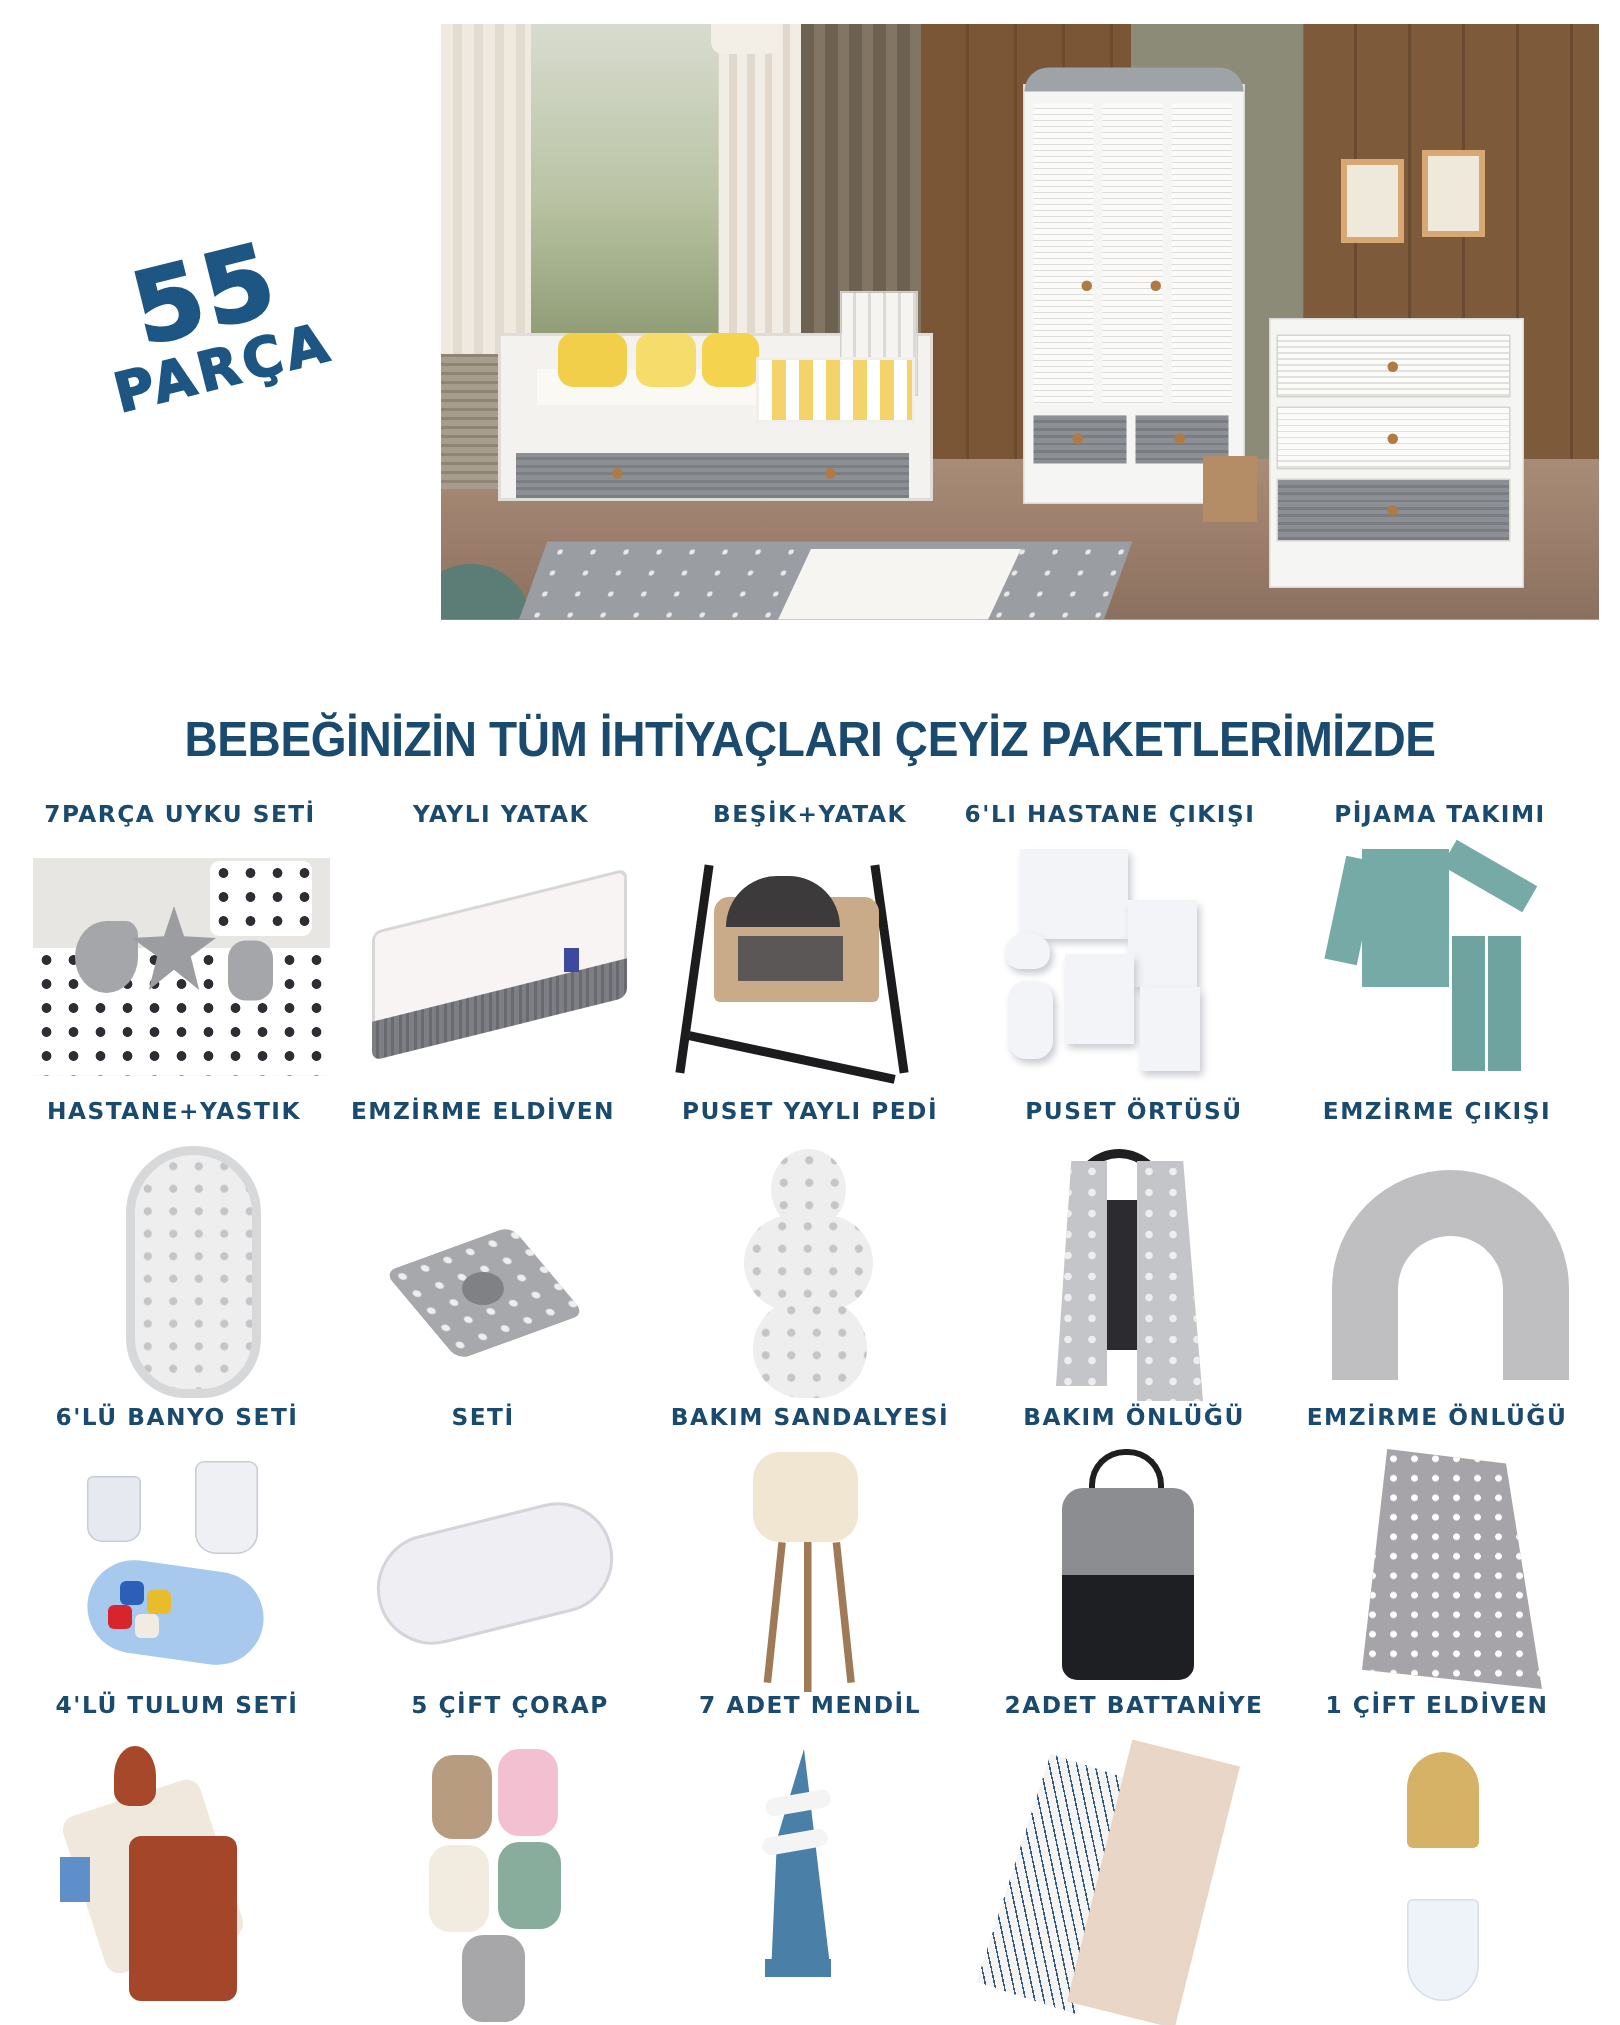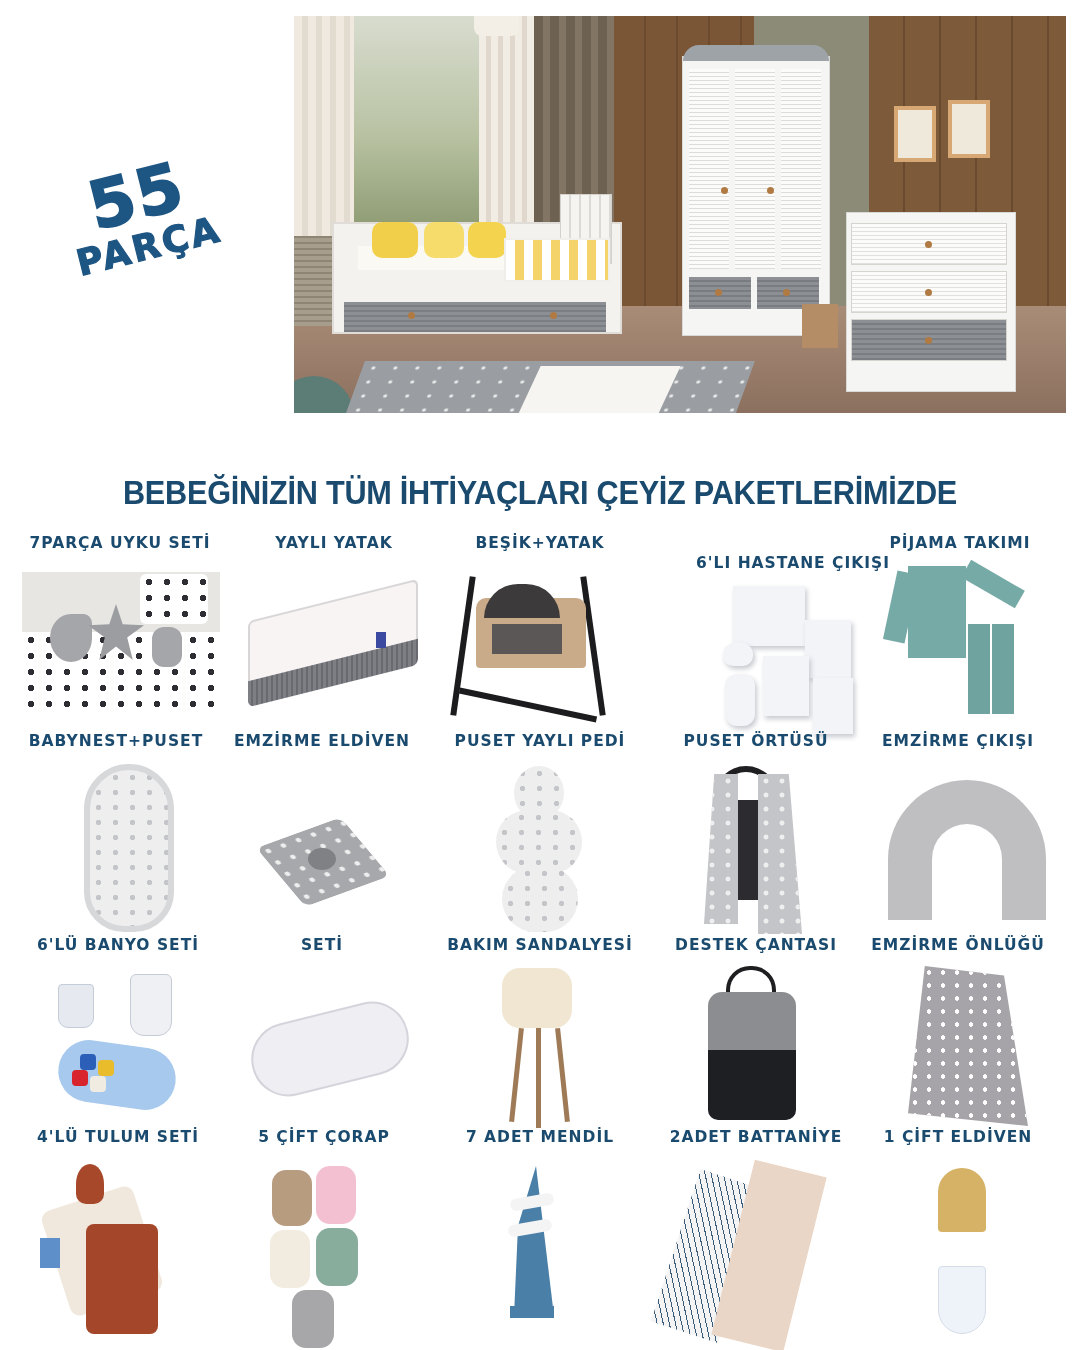--- a/index.html
+++ b/index.html
@@ -166,21 +166,21 @@
       <div class="img" style="height:150px;">
         <div class="shape" style="left:28px;top:14px;width:6px;height:140px;background:#1c1c1e;transform:rotate(8deg);"></div>
         <div class="shape" style="left:158px;top:14px;width:6px;height:140px;background:#1c1c1e;transform:rotate(-8deg);"></div>
         <div class="shape" style="left:26px;top:140px;width:140px;height:6px;background:#1c1c1e;transform:rotate(12deg);"></div>
         <div class="shape" style="left:44px;top:36px;width:110px;height:70px;background:#c9ab8a;border-radius:10px 10px 4px 4px;"></div>
         <div class="shape" style="left:52px;top:22px;width:76px;height:34px;background:#3c3a3a;border-radius:40px 40px 0 0;"></div>
         <div class="shape" style="left:60px;top:62px;width:70px;height:30px;background:#5a5756;"></div>
       </div>
     </div>
 
-    <div class="cell" style="left:685px;margin-top:20px;">
+    <div class="cell" style="left:632px;">
       <span class="label">6'LI HASTANE ÇIKIŞI</span>
       <div class="img" style="height:150px;">
         <div class="shape" style="left:48px;top:4px;width:72px;height:60px;background:#f2f4f8;box-shadow:2px 3px 5px #c8cad0;"></div>
         <div class="shape" style="left:120px;top:38px;width:46px;height:58px;background:#f2f4f8;box-shadow:2px 3px 5px #c8cad0;"></div>
         <div class="shape" style="left:38px;top:60px;width:30px;height:24px;background:#f2f4f8;border-radius:50% 50% 10px 10px;box-shadow:2px 3px 5px #c8cad0;"></div>
         <div class="shape" style="left:78px;top:74px;width:46px;height:60px;background:#f2f4f8;box-shadow:2px 3px 5px #c8cad0;"></div>
         <div class="shape" style="left:40px;top:92px;width:30px;height:52px;background:#f2f4f8;border-radius:12px;box-shadow:2px 3px 5px #c8cad0;"></div>
         <div class="shape" style="left:128px;top:96px;width:40px;height:56px;background:#f2f4f8;box-shadow:2px 3px 5px #c8cad0;"></div>
       </div>
     </div>
@@ -192,21 +192,21 @@
         <div class="shape" style="left:38px;top:10px;width:22px;height:70px;background:#76aaa6;transform:rotate(12deg);"></div>
         <div class="shape" style="left:110px;top:12px;width:62px;height:20px;background:#76aaa6;transform:rotate(30deg);"></div>
         <div class="shape" style="left:116px;top:62px;width:22px;height:90px;background:#6fa3a0;"></div>
         <div class="shape" style="left:140px;top:62px;width:22px;height:90px;background:#6fa3a0;"></div>
       </div>
     </div>
   </div>
 
   <div class="row" style="top:198px;">
     <div class="cell" style="left:8px;">
-      <span class="label">BABYNEST+PUSET</span>
+      <span class="label">HASTANE+YASTIK</span>
       <div class="img" style="height:170px;">
         <div class="shape light-star" style="left:76px;top:4px;width:90px;height:168px;border-radius:45px 45px 40px 40px;border:6px solid #d7d8da;"></div>
       </div>
     </div>
 
     <div class="cell" style="left:214px;">
       <span class="label">EMZİRME ELDİVEN</span>
       <div class="img" style="height:170px;">
         <div class="shape grey-star" style="left:64px;top:66px;width:90px;height:72px;background-color:#a7a8ab;transform:rotate(-20deg) skewX(20deg);border-radius:8px;"></div>
         <div class="shape" style="left:94px;top:88px;width:28px;height:22px;background:#808184;border-radius:50%;"></div>
@@ -265,21 +265,21 @@
       <span class="label">BAKIM SANDALYESİ</span>
       <div class="img" style="height:162px;">
         <div class="shape" style="left:70px;top:4px;width:70px;height:60px;background:#f0e6d2;border-radius:18px;"></div>
         <div class="shape" style="left:82px;top:64px;width:5px;height:94px;background:#9e7a56;transform:rotate(6deg);"></div>
         <div class="shape" style="left:128px;top:64px;width:5px;height:94px;background:#9e7a56;transform:rotate(-6deg);"></div>
         <div class="shape" style="left:104px;top:64px;width:5px;height:100px;background:#9e7a56;"></div>
       </div>
     </div>
 
     <div class="cell" style="left:648px;">
-      <span class="label">DESTEK ÇANTASI</span>
+      <span class="label">BAKIM ÖNLÜĞÜ</span>
       <div class="img" style="height:162px;">
         <div class="shape" style="left:78px;top:2px;width:50px;height:30px;border:4px solid #1f1f22;border-bottom:none;border-radius:24px 24px 0 0;"></div>
         <div class="shape" style="left:60px;top:28px;width:88px;height:58px;background:#8c8d90;border-radius:14px 14px 0 0;"></div>
         <div class="shape" style="left:60px;top:86px;width:88px;height:70px;background:#1e1f22;border-radius:0 0 10px 10px;"></div>
       </div>
     </div>
 
     <div class="cell" style="left:850px;">
       <span class="label">EMZİRME ÖNLÜĞÜ</span>
       <div class="img" style="height:162px;">
@@ -292,21 +292,21 @@
     <div class="cell" style="left:10px;">
       <span class="label">4'LÜ TULUM SETİ</span>
       <div class="img" style="height:190px;">
         <div class="shape" style="left:44px;top:40px;width:96px;height:110px;background:#f0e8dc;transform:rotate(-18deg);border-radius:10px;"></div>
         <div class="shape" style="left:66px;top:8px;width:28px;height:40px;background:#a8482a;border-radius:50% 50% 10px 10px;"></div>
         <div class="shape" style="left:76px;top:68px;width:72px;height:110px;background:#a4462a;border-radius:8px;"></div>
         <div class="shape" style="left:30px;top:82px;width:20px;height:30px;background:#5e8fc8;"></div>
       </div>
     </div>
 
-    <div class="cell" style="left:216px;">
+    <div class="cell" style="left:232px;">
       <span class="label">5 ÇİFT ÇORAP</span>
       <div class="img" style="height:190px;">
         <div class="shape" style="left:56px;top:14px;width:40px;height:56px;background:#b89c80;border-radius:14px;"></div>
         <div class="shape" style="left:100px;top:10px;width:40px;height:58px;background:#f3c0d2;border-radius:14px;"></div>
         <div class="shape" style="left:54px;top:74px;width:40px;height:58px;background:#f2ece0;border-radius:14px;"></div>
         <div class="shape" style="left:100px;top:72px;width:42px;height:58px;background:#88ad9c;border-radius:14px;"></div>
         <div class="shape" style="left:76px;top:134px;width:42px;height:58px;background:#a7a7a9;border-radius:14px;"></div>
       </div>
     </div>
 

